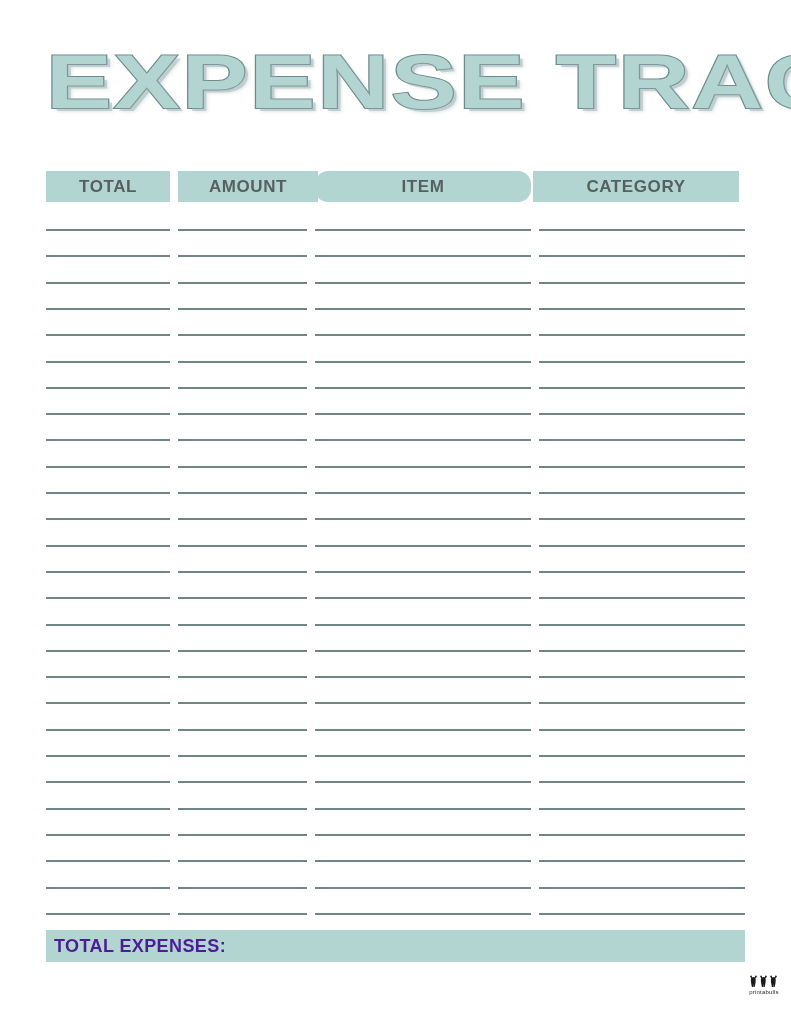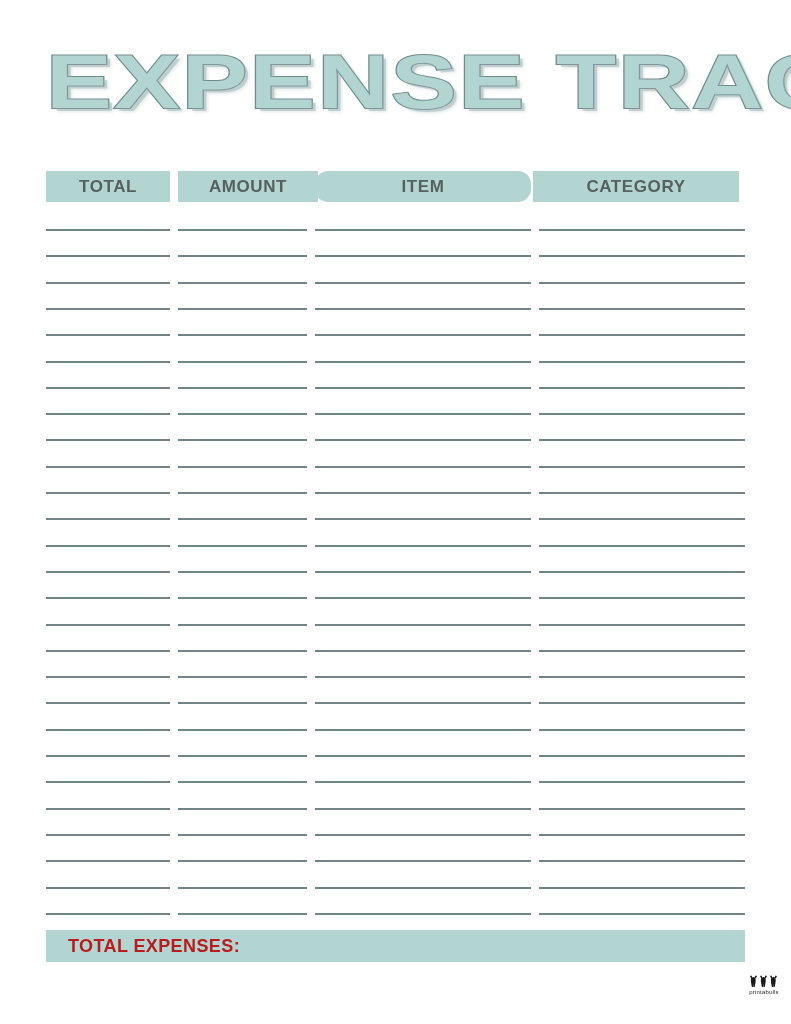--- a/index.html
+++ b/index.html
@@ -107,25 +107,25 @@
     position: absolute;
     left: 46px;
     top: 930px;
     width: 699px;
     height: 32px;
     background: #b3d5d1;
     display: flex;
     align-items: center;
   }
   .total-bar span {
-    margin-left: 22px;
+    margin-left: 8px;
     font-size: 18px;
     font-weight: 700;
     letter-spacing: 0.4px;
-    color: #b91c1c;
+    color: #4c1d95;
     font-family: "Liberation Sans", sans-serif;
   }
 
   
   .footer-logo {
     position: absolute;
     left: 742px;
     top: 975px;
     width: 44px;
     height: 30px;

